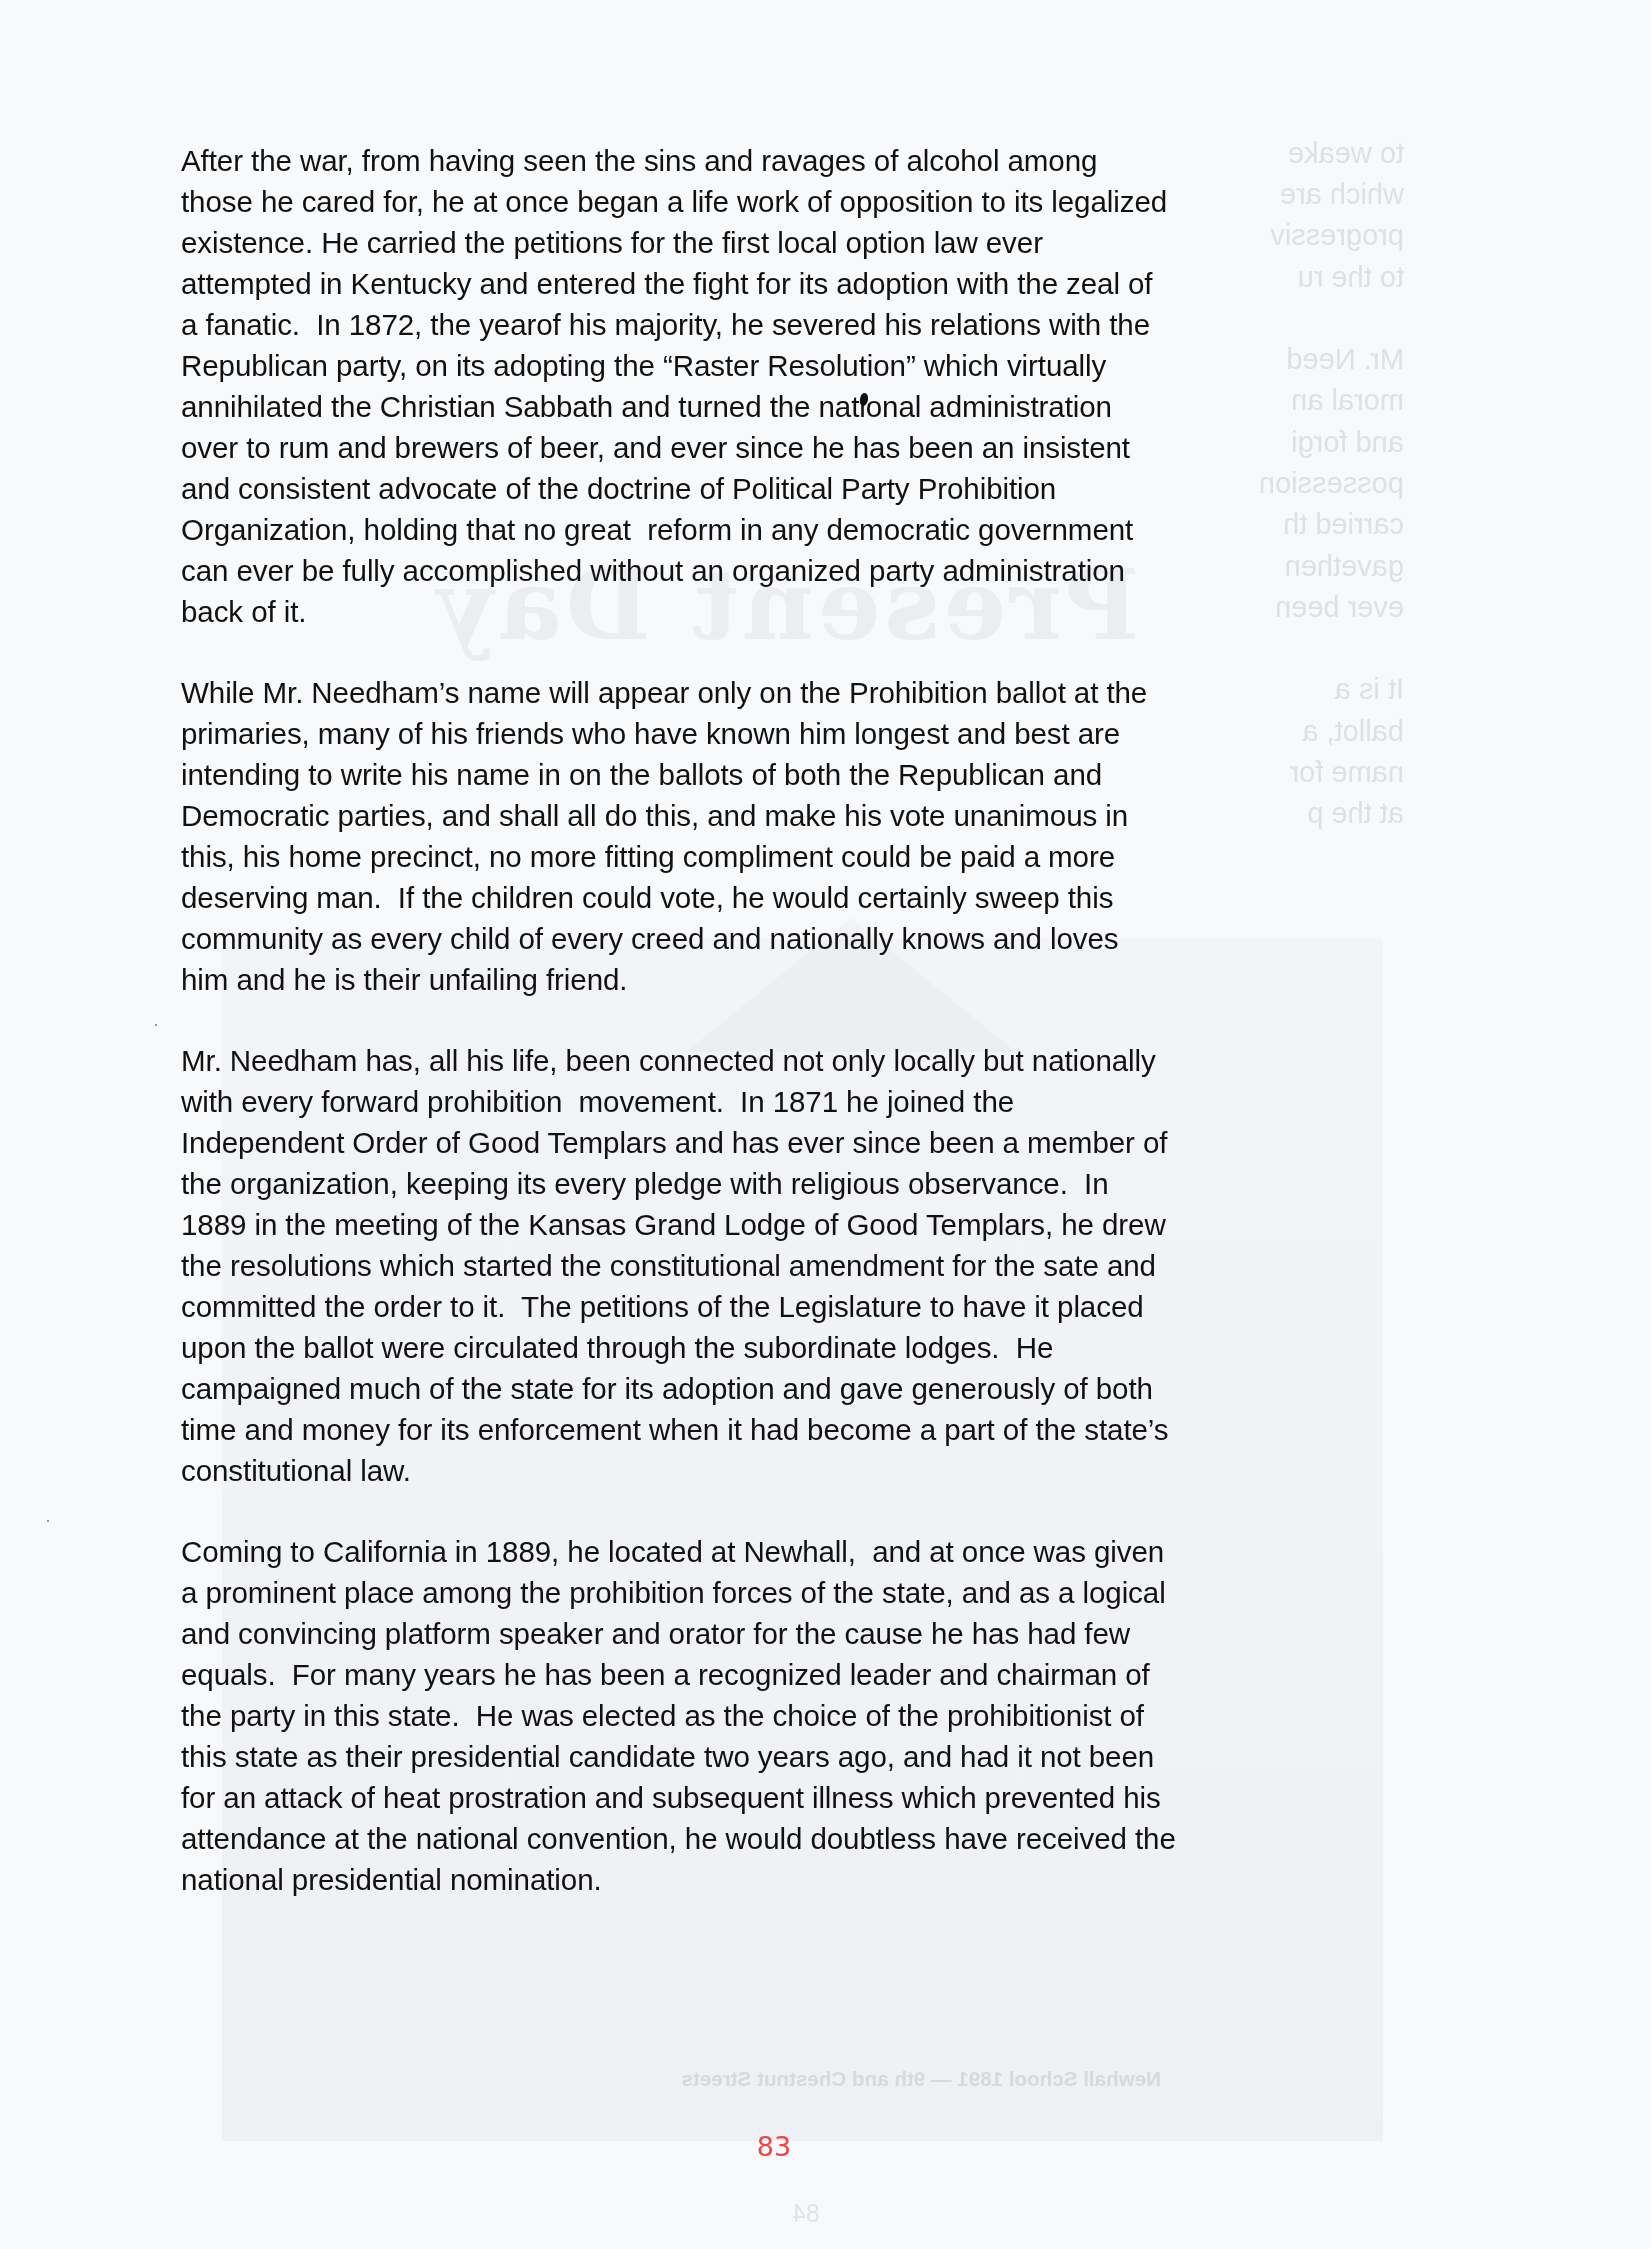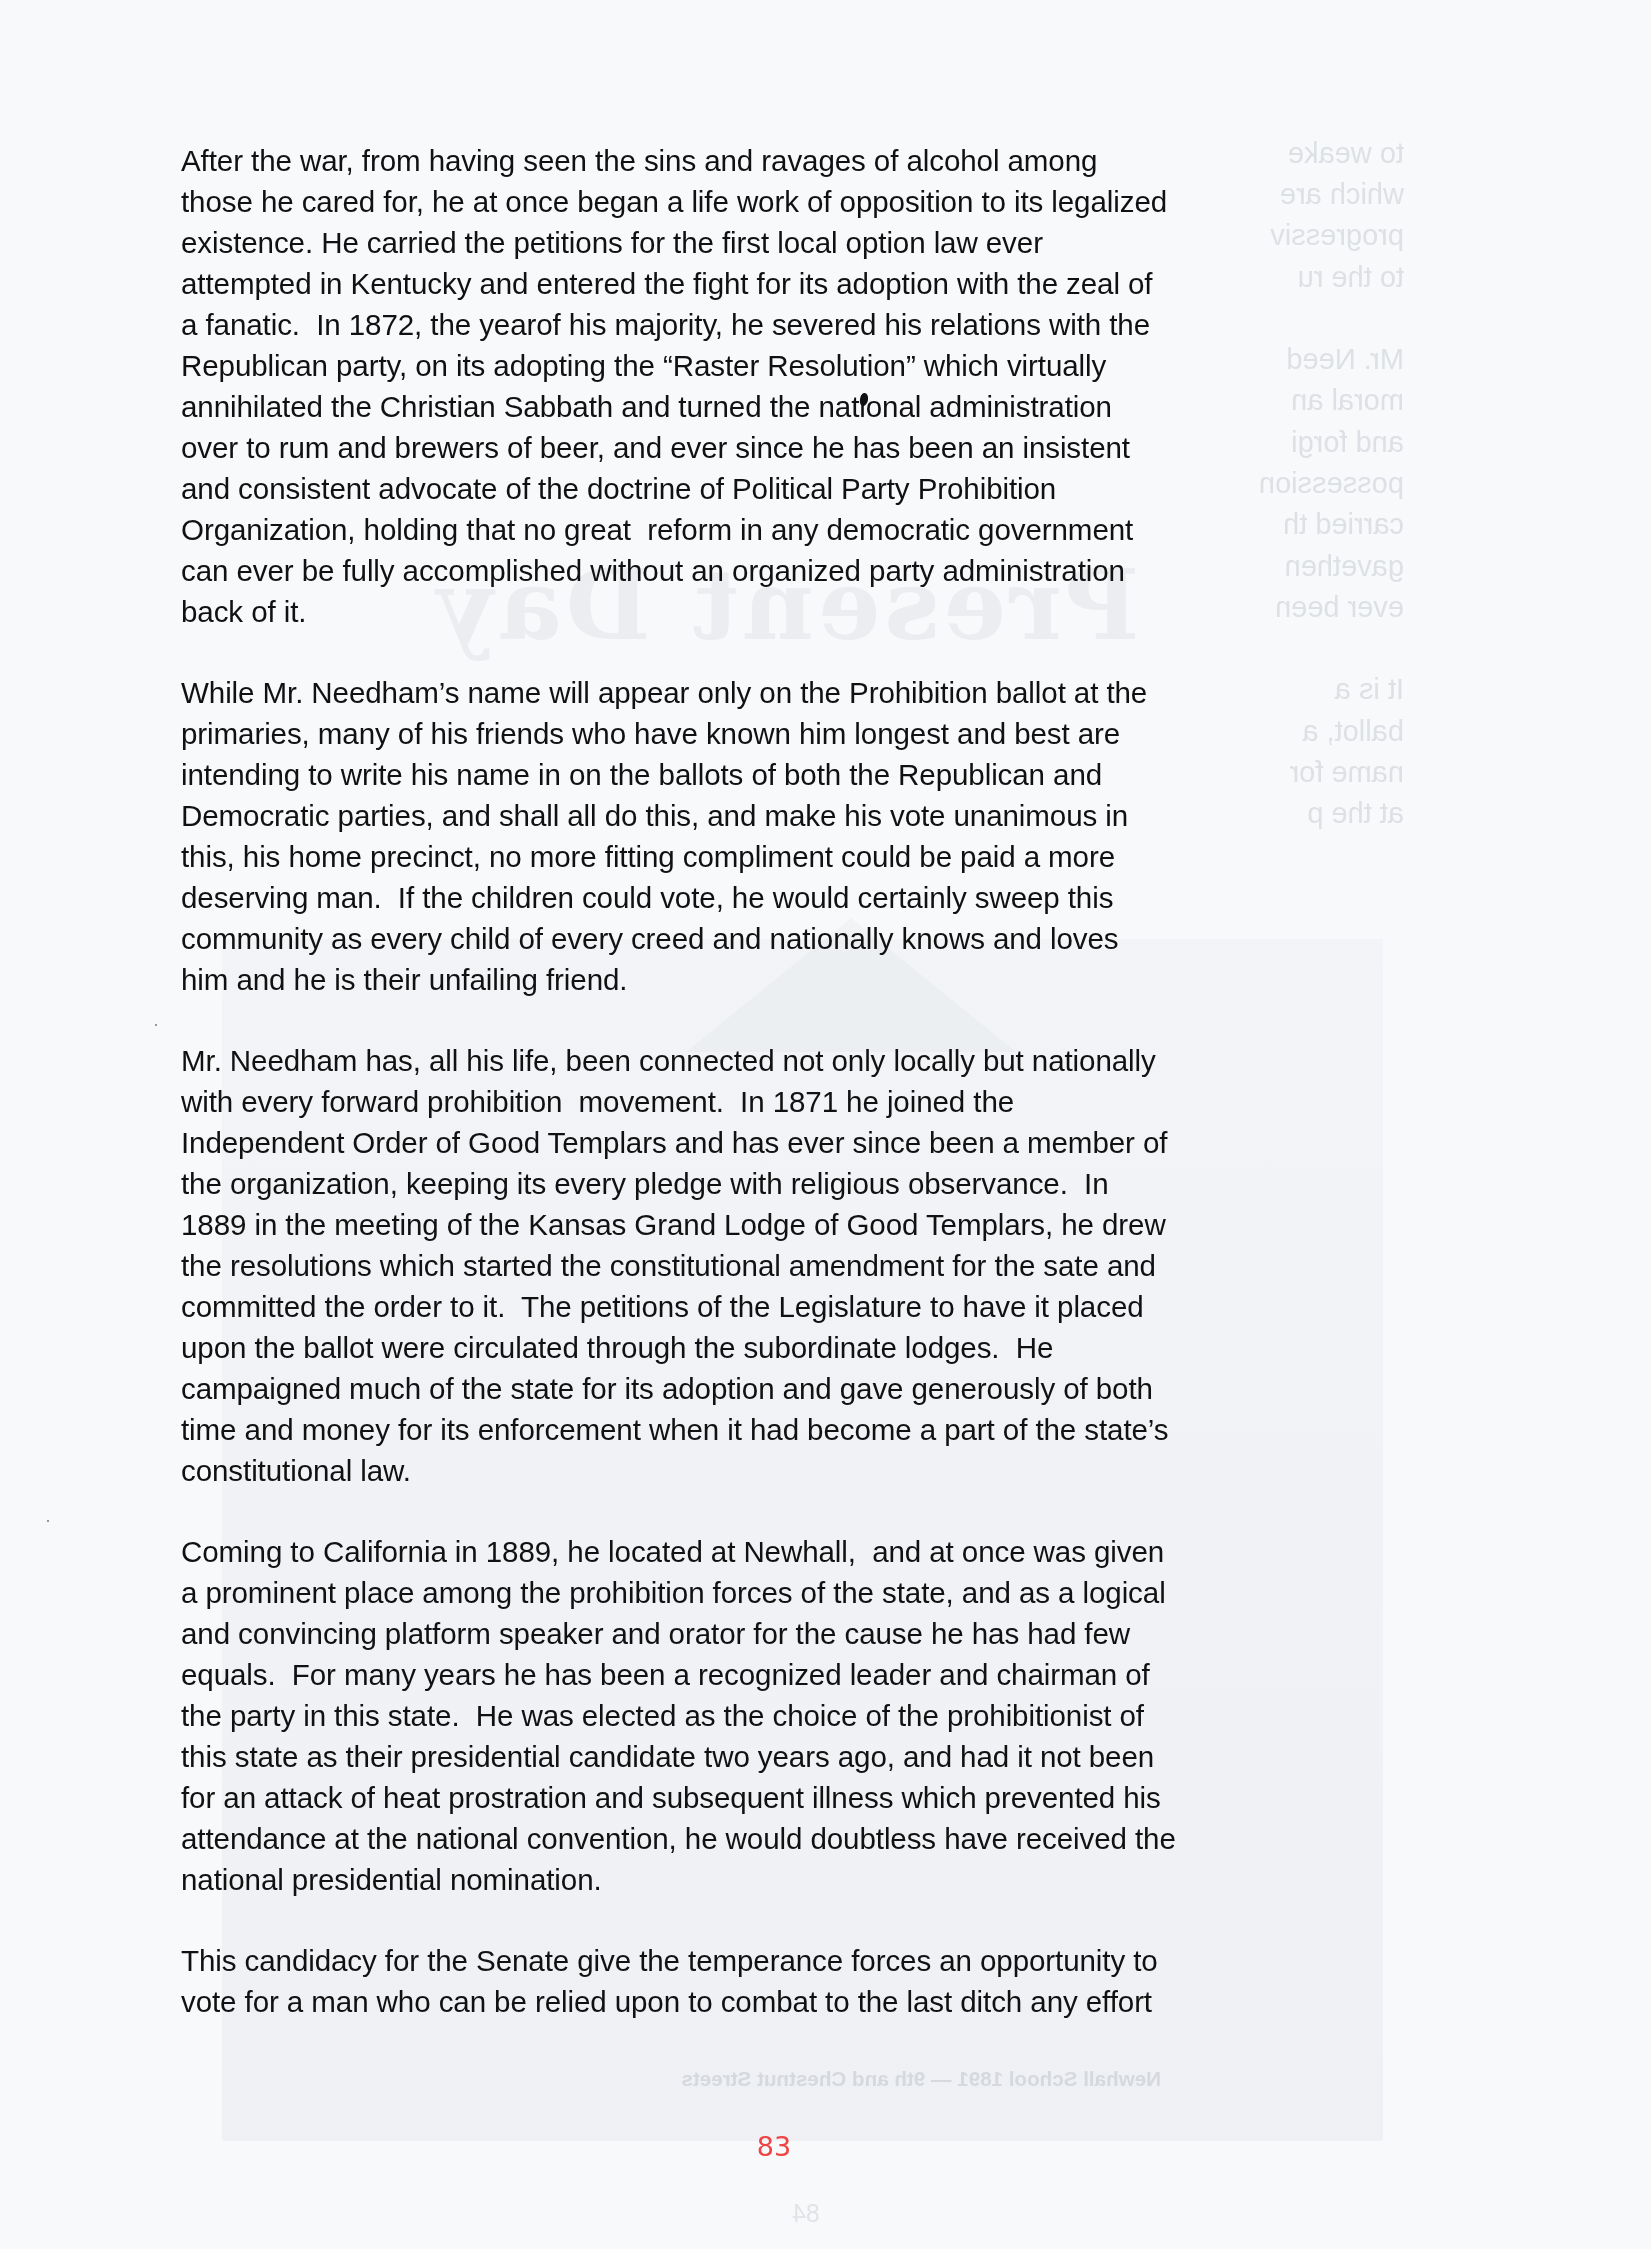--- a/index.html
+++ b/index.html
@@ -203,24 +203,20 @@
       <span class="line">a prominent place among the prohibition forces of the state, and as a logical</span>
       <span class="line">and convincing platform speaker and orator for the cause he has had few</span>
       <span class="line">equals.  For many years he has been a recognized leader and chairman of</span>
       <span class="line">the party in this state.  He was elected as the choice of the prohibitionist of</span>
       <span class="line">this state as their presidential candidate two years ago, and had it not been</span>
       <span class="line">for an attack of heat prostration and subsequent illness which prevented his</span>
       <span class="line">attendance at the national convention, he would doubtless have received the</span>
       <span class="line">national presidential nomination.</span>
     </div>
 
-    <div class="para">
-      <span class="line">This candidacy for the Senate give the temperance forces an opportunity to</span>
-      <span class="line">vote for a man who can be relied upon to combat to the last ditch any effort</span>
-    </div>
   </div>
 
   <div class="speck"></div>
   <div class="margin-dot" style="left:155px; top:1024px;"></div>
   <div class="margin-dot" style="left:47px; top:1520px;"></div>
 
   <div class="page-number">83</div>
 </div>
 
 

